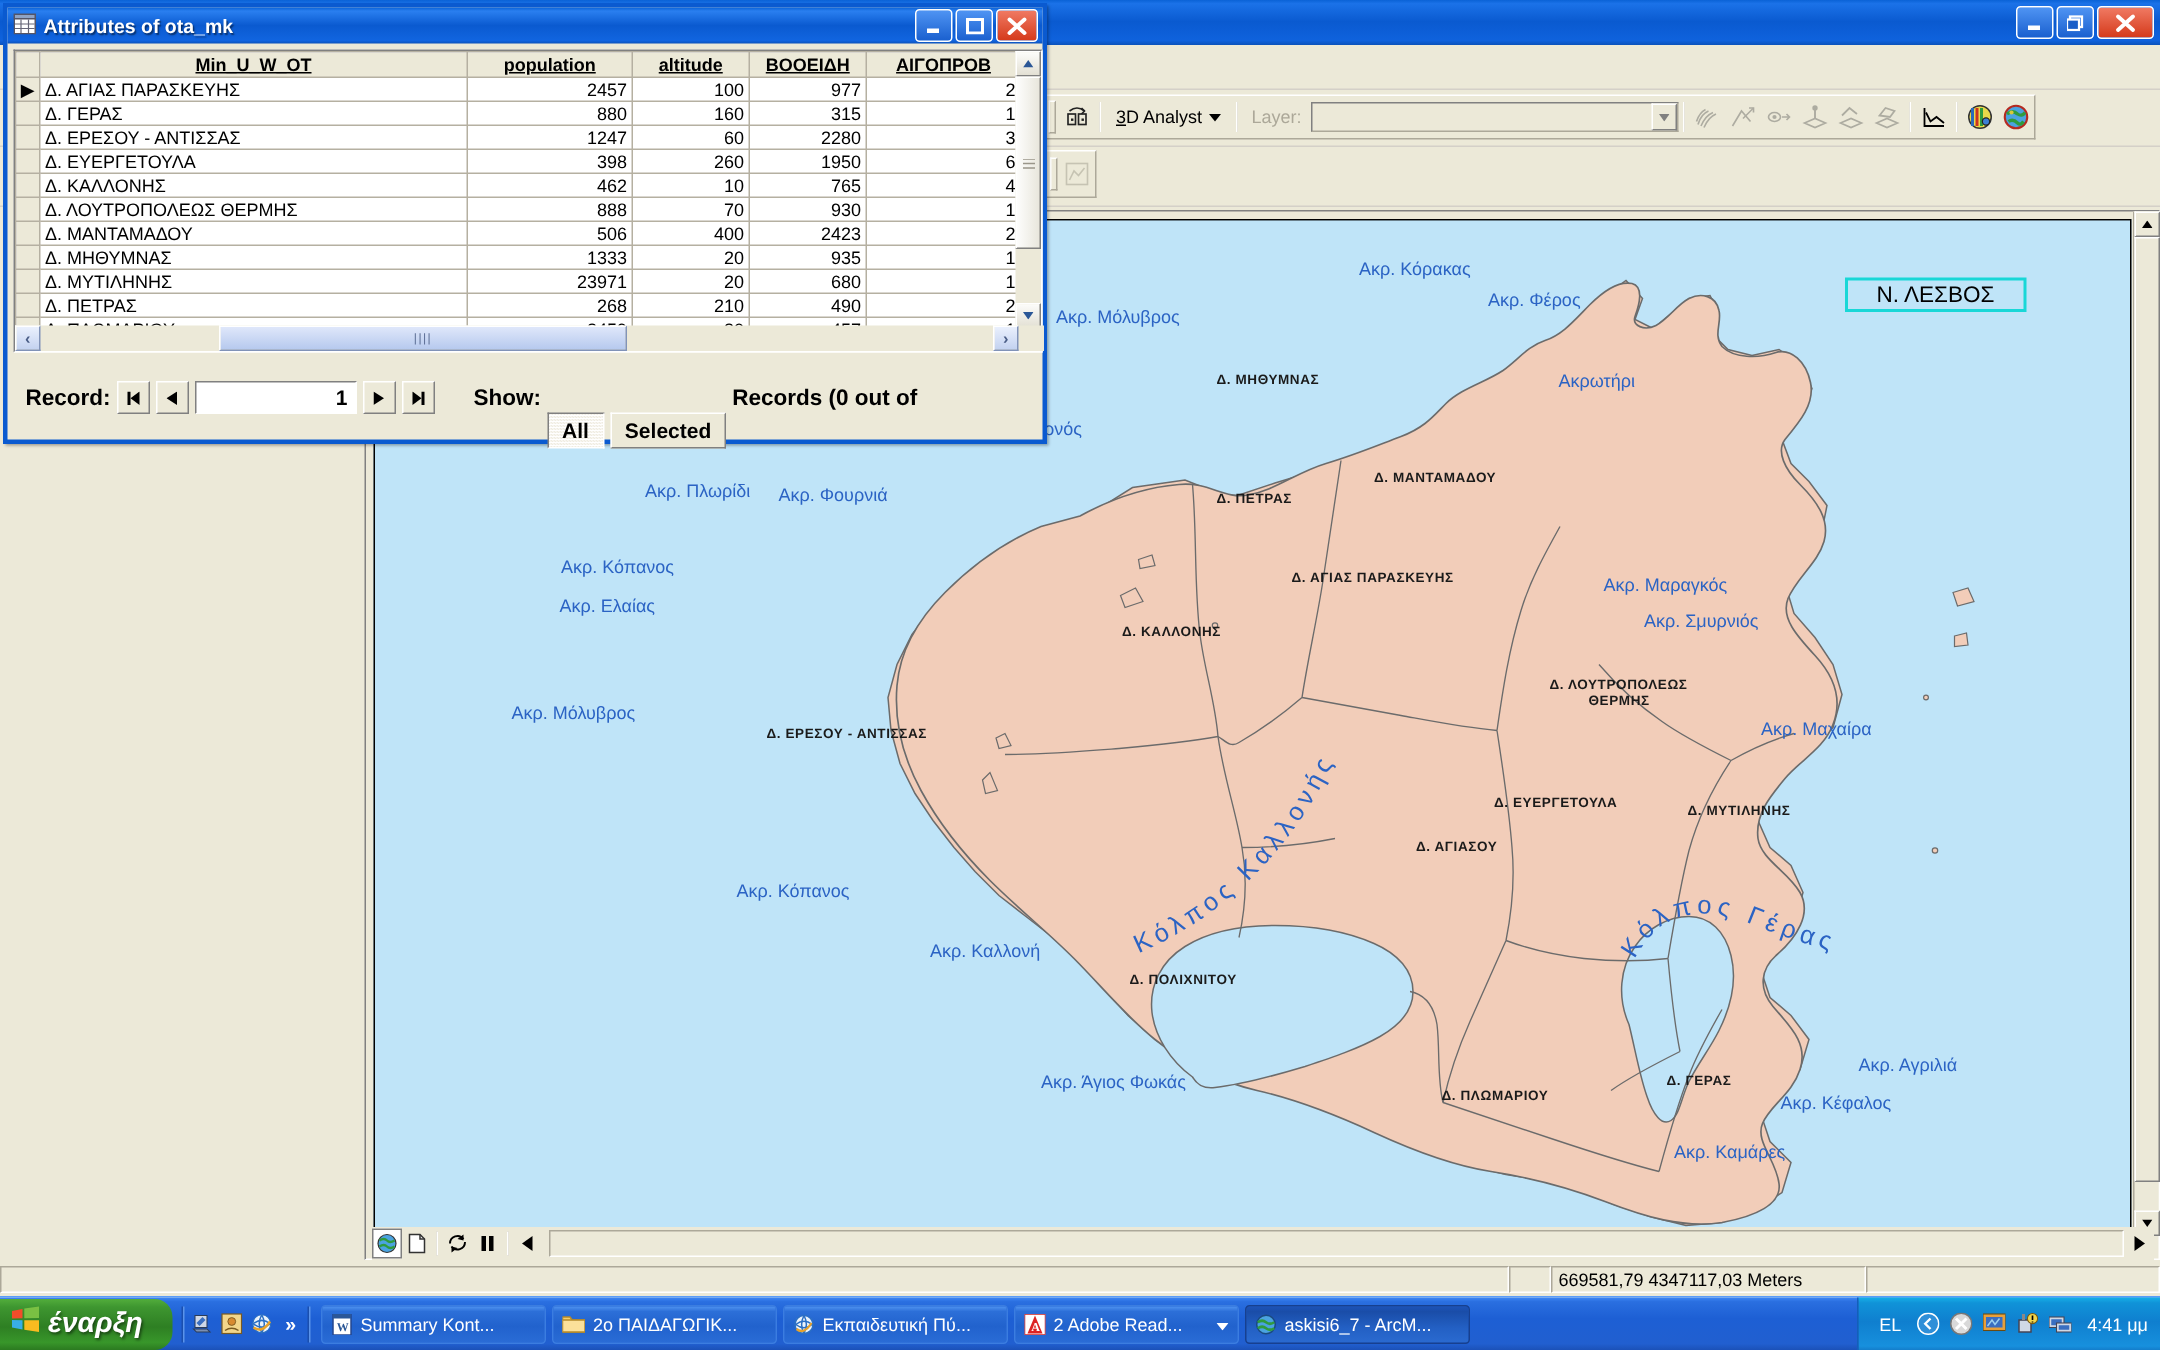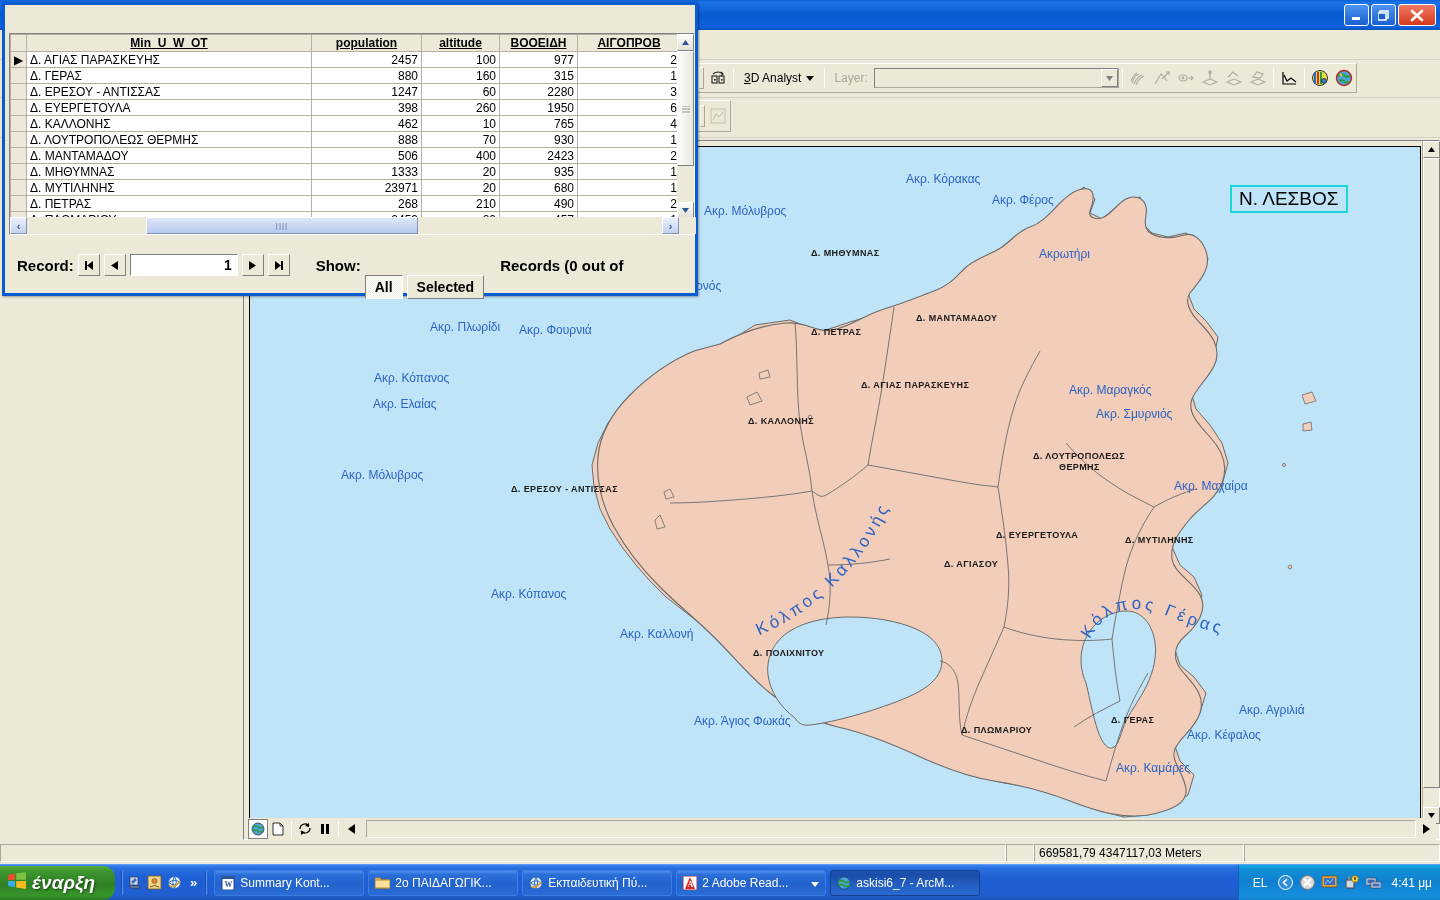--- a/index.html
+++ b/index.html
@@ -114,21 +114,21 @@
 
   .map-label {
     position:absolute; white-space:nowrap;
     font-family:"Liberation Sans", sans-serif;
     pointer-events:none;
   }
   .lbl-muni { font-size:9px; font-weight:bold; color:#1a1a1a; letter-spacing:.4px; }
   .lbl-cape { font-size:12px; color:#2b63c4; }
   .title-box {
     position:absolute; background:#bfe4f8; border:2px solid #19d7d7;
-    padding:1px 7px; font-size:19px; color:#000;
+    padding:1px 19px; font-size:15px; color:#000;
   }
 
   
   .sbar { position:absolute; background:#ece9d8; }
   .sb-v { right:0; top:0; width:17px; height:683px; border-left:1px solid #aca899;}
   .sb-btn {
     width:17px;height:17px;background:#ece9d8;
     border:1px solid #fff;border-right-color:#808080;border-bottom-color:#808080;
     display:flex;align-items:center;justify-content:center;
   }
@@ -668,20 +668,47 @@
 
     <div id="statusbar">
       <div class="sp" style="flex:1 1 auto;"></div>
       <div class="sp" style="width:28px;"></div>
       <div class="sp" style="width:210px;">669581,79  4347117,03 Meters</div>
       <div class="sp" style="width:196px;"></div>
     </div>
   </div>
 
   <div id="attrwin">
+    <div id="attr-title">
+      <span>
+        <svg width="15" height="14" viewBox="0 0 15 14">
+          <rect x="0.5" y="0.5" width="14" height="13" fill="#fff" stroke="#556"></rect>
+          <rect x="0.5" y="0.5" width="14" height="3" fill="#8fa3c4" stroke="#556"></rect>
+          <path d="M5 4 L5 13 M10 4 L10 13 M1 7 L14 7 M1 10 L14 10" stroke="#667" stroke-width=".8"></path>
+        </svg>
+      </span>
+      <span class="t">Attributes of ota_mk</span>
+      <div class="tbtns">
+        <div class="winbtn">
+          <svg width="11" height="11">
+              <rect x="1" y="7" width="8" height="3" fill="#fff"></rect>
+            </svg>
+        </div>
+        <div class="winbtn">
+          <svg width="12" height="11">
+              <rect x="1" y="1" width="10" height="9" fill="none" stroke="#fff" stroke-width="2"></rect>
+            </svg>
+        </div>
+        <div class="winbtn close" style="width:28px;">
+          <svg width="14" height="13">
+              <path d="M2 2 L12 11 M12 2 L2 11" stroke="#fff" stroke-width="2.6" stroke-linecap="round"></path>
+            </svg>
+        </div>
+      </div>
+    </div>
 
     <div id="grid-wrap">
       <table class="grid">
         <colgroup>
           <col style="width:16px">
             <col style="width:285px">
             <col style="width:110px">
           <col style="width:78px">
             <col style="width:78px">
             <col style="width:103px">
@@ -834,21 +861,21 @@
       </div>
       <div class="navbtn">
         <svg width="10" height="9">
             <path d="M1 0 L1 9 L7 4.5 Z" fill="#000"></path>
             <rect x="7" y="0" width="2" height="9" fill="#000"></rect>
           </svg>
       </div>
       <span style="margin-left:22px;">Show:</span>
       <div class="showbtn active">All</div>
       <div class="showbtn">Selected</div>
-      <span style="margin-left:12px;">Records (0 out of</span>
+      <span style="margin-left:0;">Records (0 out of</span>
     </div>
   </div>
 
   <div id="taskbar">
     <div id="startbtn">
       <span>
         <svg width="20" height="19" viewBox="0 0 20 19">
           <path d="M1 4 L8 2.6 L8 8.8 L1 9 Z" fill="#f24d2a"></path>
           <path d="M9.2 2.4 L19 1 L19 8.7 L9.2 8.8 Z" fill="#7ac043"></path>
           <path d="M1 10 L8 10.1 L8 16.3 L1 15 Z" fill="#38aee8"></path>

